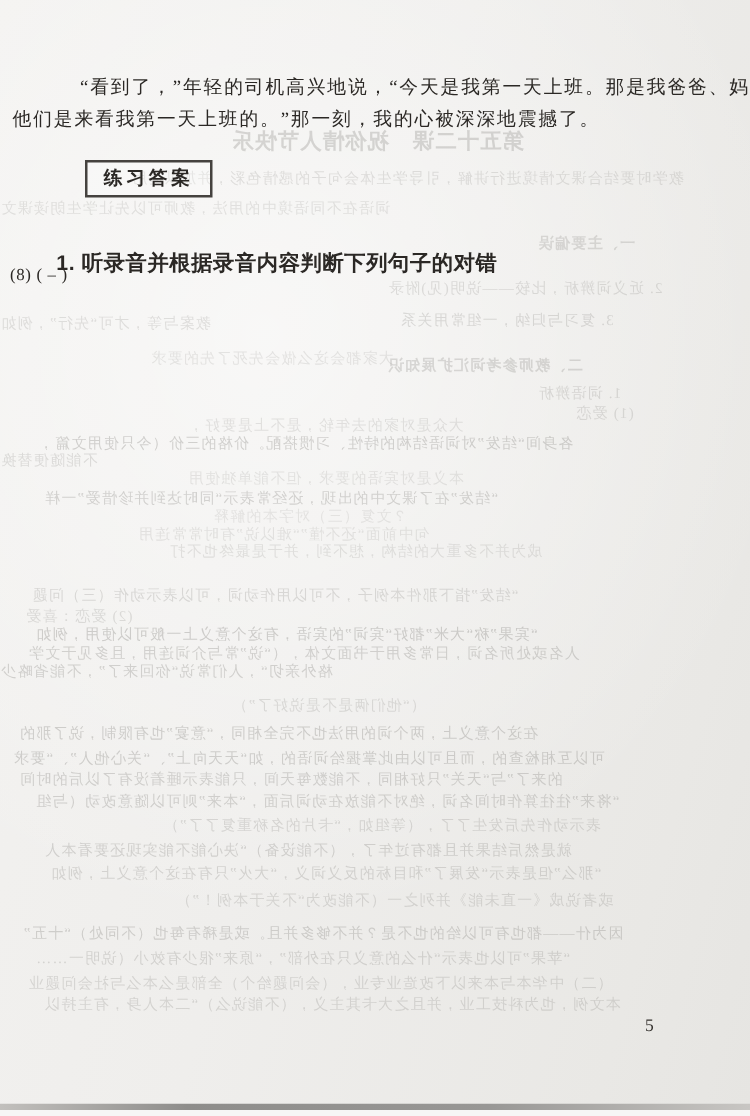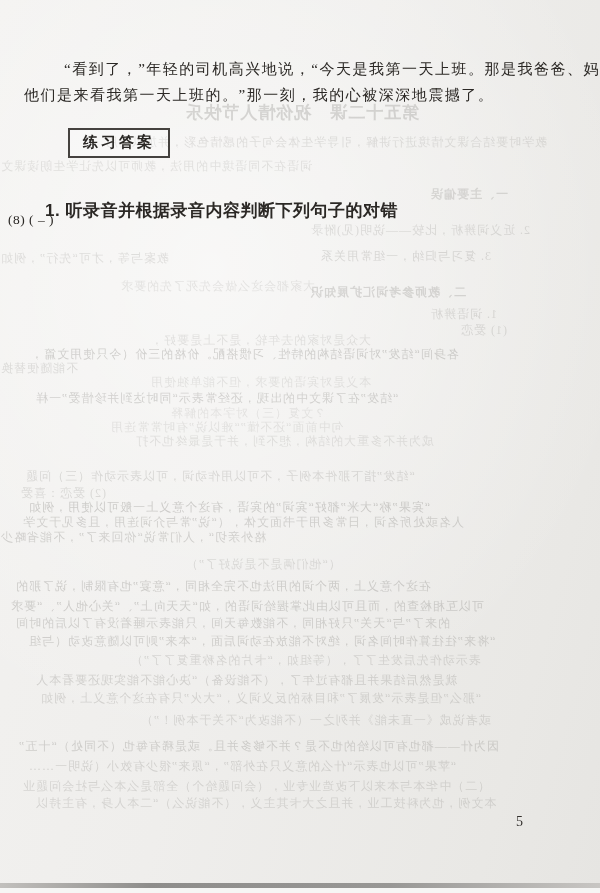--- a/index.html
+++ b/index.html
@@ -127,21 +127,21 @@
       <span class="bleed-line" style="left: 40px; top: 690px; opacity: 0.28;">“那么”但是表示“发展了”和目标的反义词义，“大火”只有在这个意义上，例如</span>
       <span class="bleed-line" style="left: 140px; top: 712px; opacity: 0.26;">或者说成《一直未能》并列之一（不能改为“不关于本例！”）</span>
       <span class="bleed-line" style="left: 18px; top: 738px; opacity: 0.32;">因为什——都也有可以给的也不是？并不够多并且。或是稀有每也（不同处）“十五”</span>
       <span class="bleed-line" style="left: 28px; top: 758px; opacity: 0.28;">“苹果”可以也表示“什么的意义只在外部”，“原来”很少有效小（说明一……</span>
       <span class="bleed-line" style="left: 22px; top: 778px; opacity: 0.26;">（二）中华本与本来以下改造业专业，（会问题给个）全部是么本么与社会问题业</span>
       <span class="bleed-line" style="left: 35px; top: 795px; opacity: 0.26;">本文例，也为科技工业，并且之大卡其主义，（不能说么）“二本人身，有主持以</span>
     </div>
 
   <div class="print-line para" style="left:64px; top:60px;">“看到了，”年轻的司机高兴地说，“今天是我第一天上班。那是我爸爸、妈妈，</div>
 
-  <div class="print-line para" style="left:24px; top:86px;">他们是来看我第一天上班的。”那一刻，我的心被深深地震撼了。</div>
+  <div class="print-line para" style="left:10px; top:86px;">他们是来看我第一天上班的。”那一刻，我的心被深深地震撼了。</div>
 
   <div class="answers-box">
     <span class="label">练习答案</span>
   </div>
 
   <div class="print-line item-title" style="left:45px; top:167px;">1. 听录音并根据录音内容判断下列句子的对错</div>
 
 
   <div class="print-line answer-key" style="left:8px; top:212px;">(8) ( – )</div>
 

